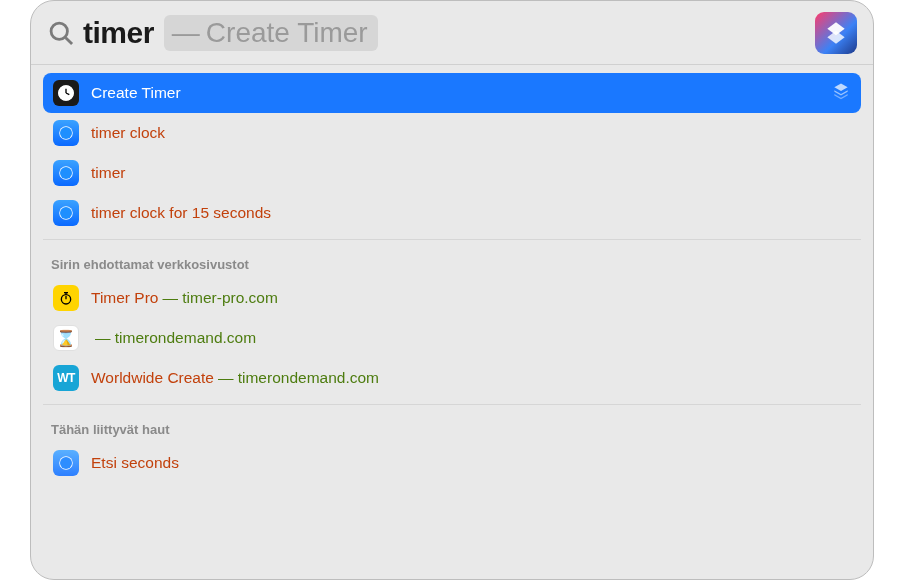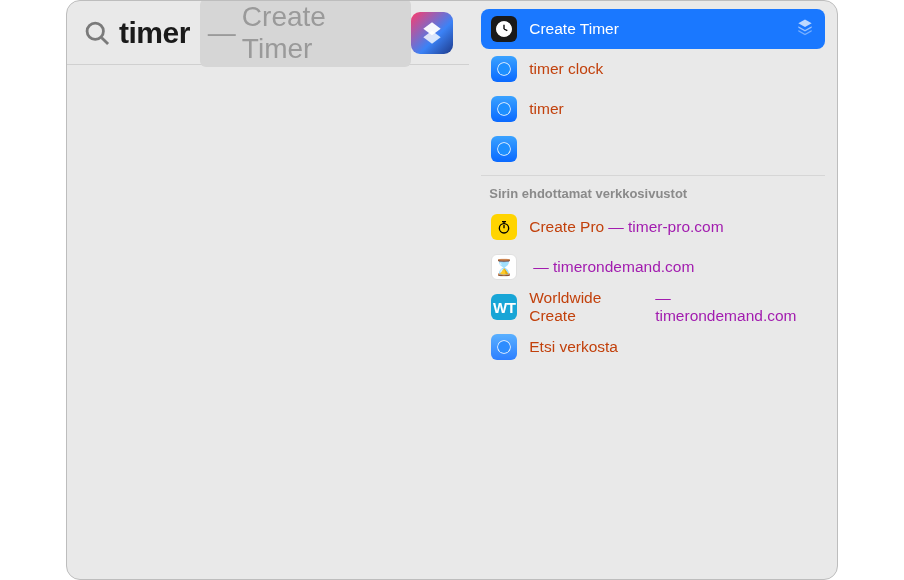--- a/index.html
+++ b/index.html
@@ -4,28 +4,28 @@
   <style>
     * { box-sizing: border-box; margin: 0; padding: 0; }
     body {
       font-family: -apple-system, BlinkMacSystemFont, "Helvetica Neue", sans-serif;
       background: #fff;
       display: flex;
       justify-content: center;
       align-items: flex-start;
     }
     .window {
-      width: 772px;
+      width: 844px;
       height: 580px;
       background: #e9e9e9;
-      border-radius: 14px;
+      border-radius: 24px;
       border: 1px solid #bdbdbd;
       overflow: hidden;
       display: flex;
-      flex-direction: row;
+      flex-direction: column;
     }
     .search-bar {
       height: 64px;
       display: flex;
       align-items: center;
       padding: 0 16px;
       border-bottom: 1px solid #d0d0d0;
     }
     .search-icon {
       width: 28px;
@@ -99,32 +99,32 @@
       align-items: center;
       justify-content: center;
     }
     .row .label {
       font-size: 15.5px;
       color: #c2410c;
     }
     .row.selected .label { color: #fff; font-weight: 500; }
     .row .sub {
       font-size: 15.5px;
-      color: #a21caf;
+      color: #4d7c0f;
       margin-left: 4px;
     }
     .row .chev {
       margin-left: auto;
       color: #cfe3ff;
     }
     .section-header {
       font-size: 13px;
       font-weight: 600;
       color: #8a8a8a;
-      padding: 10px 8px 6px 8px;
+      padding: 17px 8px 6px 8px;
       border-top: 1px solid #d6d6d6;
       margin-top: 6px;
     }
     .section-header.first { border-top: 1px solid #d6d6d6; }
     .icon-safari {
       background: linear-gradient(180deg, #3aa2ff 0%, #0a69ff 100%);
       border-radius: 6px;
     }
     .icon-safari svg { width: 18px; height: 18px; }
     .icon-clock {
@@ -141,21 +141,21 @@
       background: #fff;
       border-radius: 5px;
       border: 1px solid #e0e0e0;
       font-size: 16px;
       color: #c0392b;
     }
     .icon-wt {
       background: #18a5d6;
       border-radius: 5px;
       color: #fff;
-      font-size: 15px;
+      font-size: 12px;
       font-weight: 700;
       letter-spacing: -0.5px;
     }
     .icon-safari-blue {
       background: linear-gradient(180deg, #5ab0ff 0%, #2d7fff 100%);
       border-radius: 6px;
     }
     .icon-finder {
       background: linear-gradient(180deg, #5fb4ff 0%, #2d7fff 100%);
       border-radius: 5px;
@@ -247,53 +247,55 @@
     </div>
     <div class="row">
       <span class="icon icon-safari">
         <svg viewBox="0 0 24 24">
             <circle cx="12" cy="12" r="9" fill="#fff"></circle>
             <circle cx="12" cy="12" r="8" fill="#1e8fff"></circle>
             <polygon points="16,8 11,13 8,16 13,11" fill="#ff5030"></polygon>
             <polygon points="16,8 13,11 12,12" fill="#fff"></polygon>
           </svg>
       </span>
+      <span class="label">timer clock for 15 seconds</span>
     </div>
 
     <div class="section-header first">Sirin ehdottamat verkkosivustot</div>
 
     <div class="row">
       <span class="icon icon-yellow">
         <svg viewBox="0 0 24 24" fill="none" stroke="#000" stroke-width="2">
           <circle cx="12" cy="14" r="7"></circle>
           <line x1="12" y1="14" x2="12" y2="9"></line>
           <line x1="9" y1="4" x2="15" y2="4"></line>
           <line x1="12" y1="4" x2="12" y2="7"></line>
         </svg>
       </span>
-      <span class="label">Create Pro</span>
+      <span class="label">Timer Pro</span>
       <span class="sub"> — timer-pro.com</span>
     </div>
     <div class="row">
       <span class="icon icon-hourglass">⌛</span>
       <span class="sub"> — timerondemand.com</span>
     </div>
     <div class="row">
       <span class="icon icon-wt">WT</span>
       <span class="label">Worldwide Create</span>
       <span class="sub"> — timerondemand.com</span>
     </div>
 
+    <div class="section-header">Tähän liittyvät haut</div>
 
     <div class="row">
       <span class="icon icon-safari-blue">
         <svg viewBox="0 0 24 24" width="18" height="18">
             <circle cx="12" cy="12" r="9" fill="#fff"></circle>
             <circle cx="12" cy="12" r="8" fill="#2d8dff"></circle>
             <polygon points="16,8 11,13 8,16 13,11" fill="#ff5030"></polygon>
             <polygon points="16,8 13,11 12,12" fill="#fff"></polygon>
           </svg>
       </span>
-      <span class="label">Etsi verkosta</span>
+      <span class="label">Etsi seconds</span>
     </div>
 
   </div>
 </div>
 
 </body></html>

